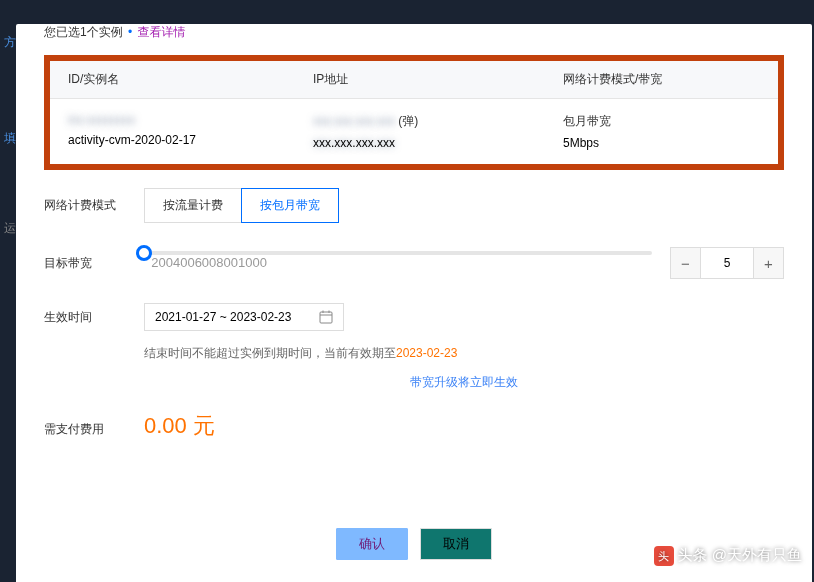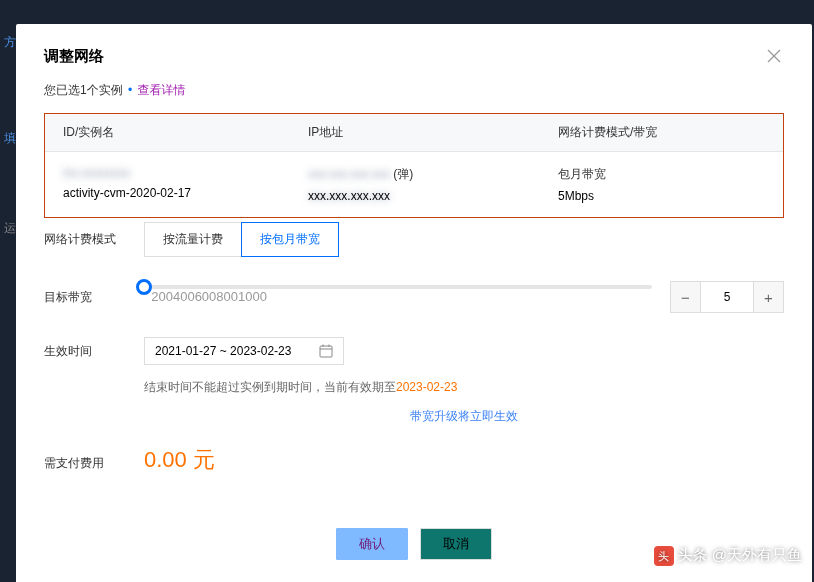--- a/index.html
+++ b/index.html
@@ -54,22 +54,22 @@
   padding: 0 28px;
   flex: 1;
 }
 .selection-line {
   font-size: 12px;
   color: #333;
   margin-bottom: 14px;
 }
 .link { color: #a21caf; cursor: pointer; }
 .info-table {
-  border: 1px solid #c2410c;
-  margin-bottom: 4px;
+  border: 6px solid #c2410c;
+  margin-bottom: 18px;
 }
 .info-head {
   display: flex;
   background: #f7f8fa;
   padding: 10px 18px;
   font-size: 12px;
   color: #333;
   border-bottom: 1px solid #e5e5e5;
 }
 .info-row {
@@ -242,29 +242,20 @@
 }
 </style>
 </head>
 <body>
 
 <div class="backdrop-text" style="top:34px;left:4px">方</div>
 <div class="backdrop-text" style="top:130px;left:4px">填</div>
 <div class="backdrop-text" style="top:220px;left:4px;color:#888">运</div>
 
 <div class="modal">
-  <div class="modal-header">
-    <div class="modal-title">调整网络</div>
-    <div class="close-icon">
-      <svg viewBox="0 0 14 14" stroke="currentColor" stroke-width="1.2">
-          <line x1="1" y1="1" x2="13" y2="13"></line>
-          <line x1="13" y1="1" x2="1" y2="13"></line>
-        </svg>
-    </div>
-  </div>
 
   <div class="modal-body">
 
     <div class="selection-line">
       <span>您已选</span><span>1</span><span>个实例</span>
       <span style="color:#006eff;margin:0 2px">•</span>
       <span class="link">查看详情</span>
     </div>
 
     <div class="info-table">

